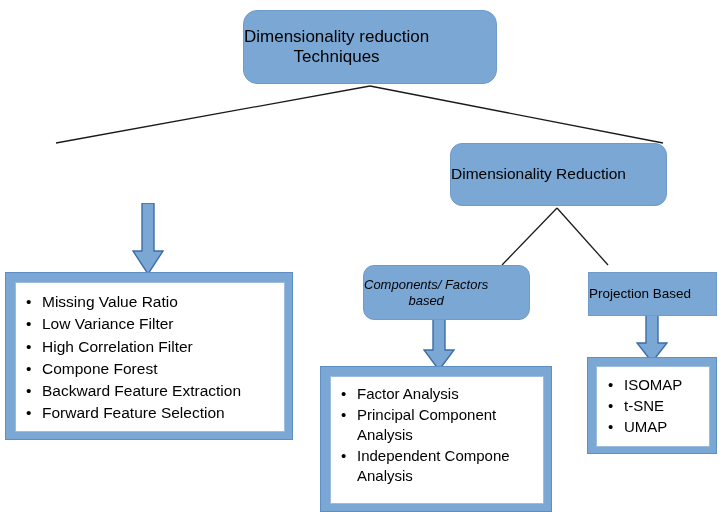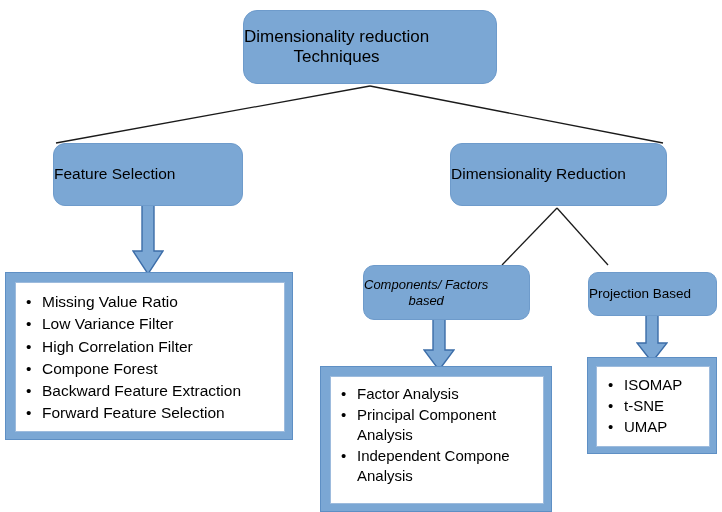--- a/index.html
+++ b/index.html
@@ -72,21 +72,21 @@
     height: 55px;
     font-size: 13px;
     border-radius: 11px;
   }
   .node-l2-right {
     left: 588px;
     top: 272px;
     width: 129px;
     height: 44px;
     font-size: 13.5px;
-    border-radius: 10px;
+    border-radius: 0;
   }
   .node-label { display: block; }
 
   
   .block-arrow {
     position: absolute;
     z-index: 2;
   }
 
   
@@ -163,23 +163,20 @@
     <line x1="370" y1="86" x2="663" y2="143" stroke="#1A1A1A" stroke-width="1.3"></line>
     <line x1="557" y1="208" x2="502" y2="265" stroke="#1A1A1A" stroke-width="1.3"></line>
     <line x1="557" y1="208" x2="608" y2="265" stroke="#1A1A1A" stroke-width="1.3"></line>
   </svg>
 
   <div class="node node-root">
     <span class="node-label" style="white-space: pre-line;">Dimensionality reduction
 Techniques</span>
   </div>
 
-  <div class="node node-l1-left">
-    <span class="node-label">Feature Selection</span>
-  </div>
 
   <div class="node node-l1-right">
     <span class="node-label">Dimensionality Reduction</span>
   </div>
 
   <div class="node node-l2-mid">
     <span class="node-label" style="white-space: pre-line; font-style: italic;">Components/ Factors
 based</span>
   </div>
 

